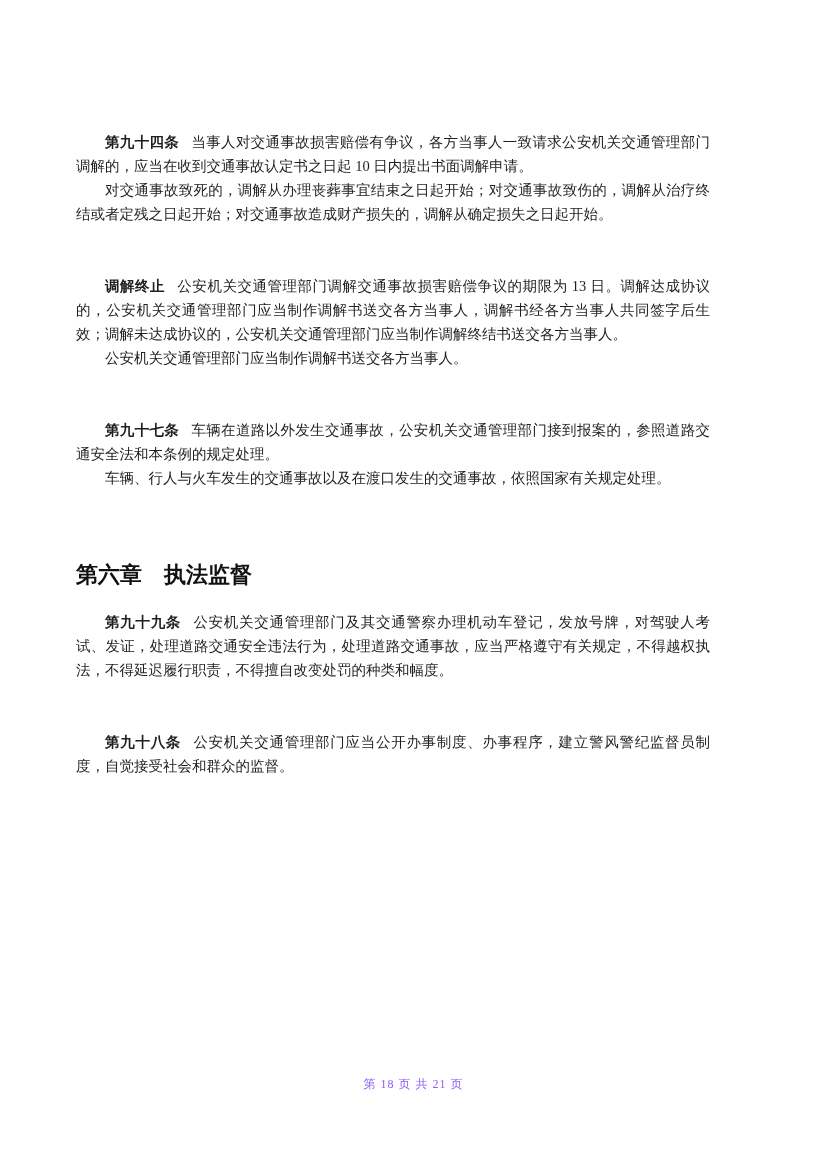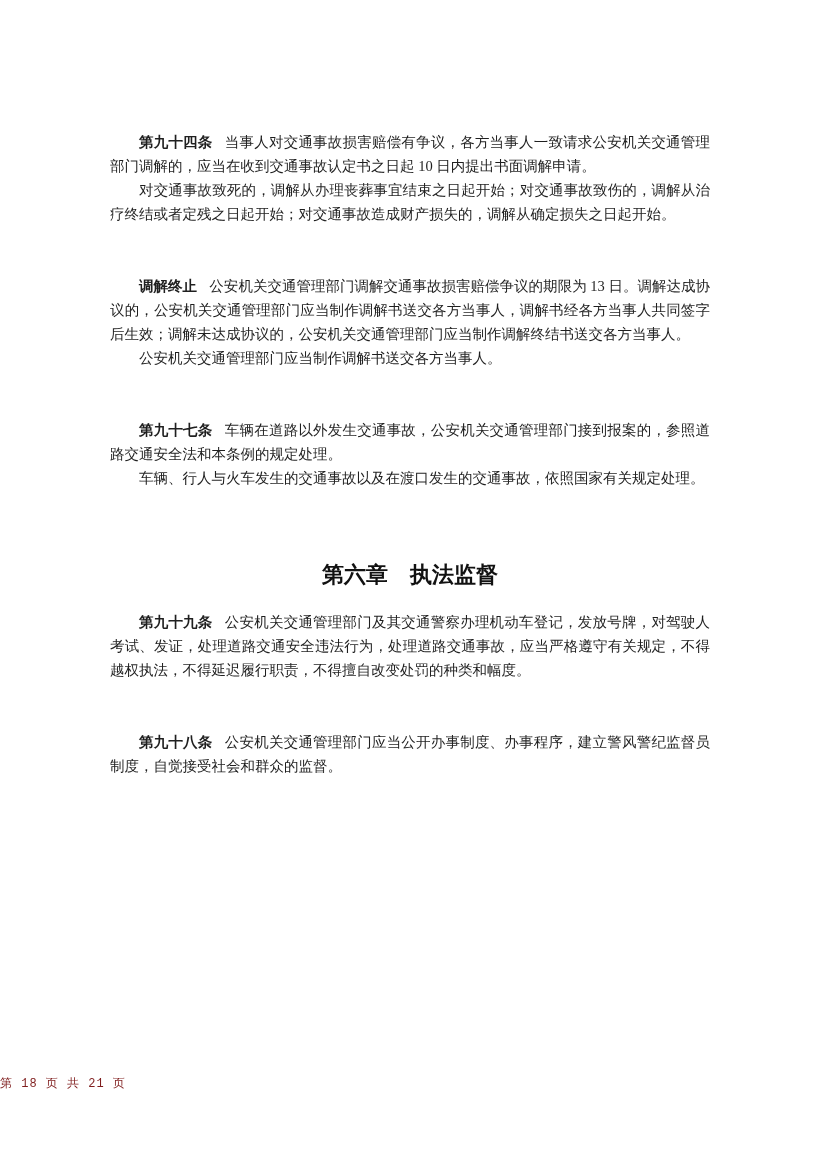--- a/index.html
+++ b/index.html
@@ -2,56 +2,55 @@
 <html><head>
 <meta charset="utf-8">
 <style>
   html, body { margin: 0; padding: 0; background: #ffffff; }
   .page {
     position: relative;
     width: 827px;
     height: 1170px;
     background: #ffffff;
     box-sizing: border-box;
-    padding: 130px 117px 0 110px;
+    padding: 130px 117px 0 76px;
     font-family: "Liberation Serif", "DejaVu Serif", serif;
     font-size: 14.5px;
     line-height: 24px;
     color: #1f1f1f;
     text-align: justify;
     overflow: hidden;
   }
   .article { margin: 0 0 48px 0; }
   .para { margin: 0; text-indent: 2em; }
   .article-label {
     font-weight: 700;
     font-family: "Liberation Sans", "DejaVu Sans", sans-serif;
     margin-right: 0.85em;
   }
   .chapter-heading {
-    text-align: center;
     text-indent: 0;
     font-family: "Liberation Sans", "DejaVu Sans", sans-serif;
     font-weight: 700;
     font-size: 22px;
     line-height: 34px;
     margin: 68px 0 18px 0;
     color: #111111;
   }
   .footer {
     position: absolute;
     left: 0;
     right: 0;
     top: 1076px;
+    text-align: center;
     text-indent: 0;
     font-size: 12px;
     line-height: 16px;
     letter-spacing: 1px;
-    color: #7f1d1d;
-    font-family: Liberation Mono, monospace;
+    color: #8b5cf6;
   }
 </style>
 </head>
 <body>
 
 <div class="page">
 
   <section class="article">
     <p class="para"><span class="article-label">第九十四条</span><span>当事人对交通事故损害赔偿有争议，各方当事人一致请求公安机关交通管理部门调解的，应当在收到交通事故认定书之日起 10 日内提出书面调解申请。</span></p>
     <p class="para">对交通事故致死的，调解从办理丧葬事宜结束之日起开始；对交通事故致伤的，调解从治疗终结或者定残之日起开始；对交通事故造成财产损失的，调解从确定损失之日起开始。</p>

